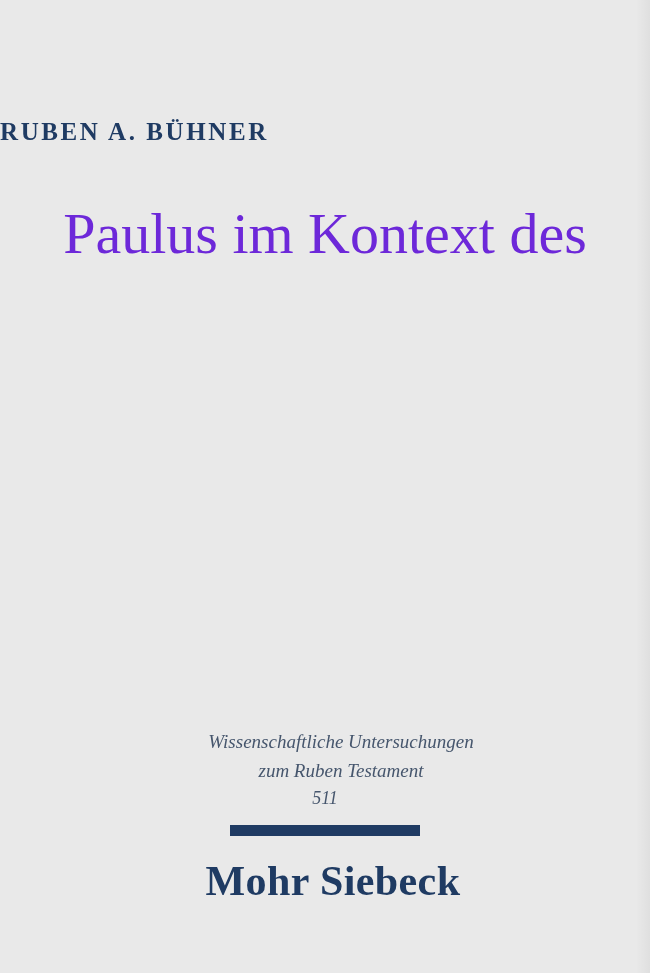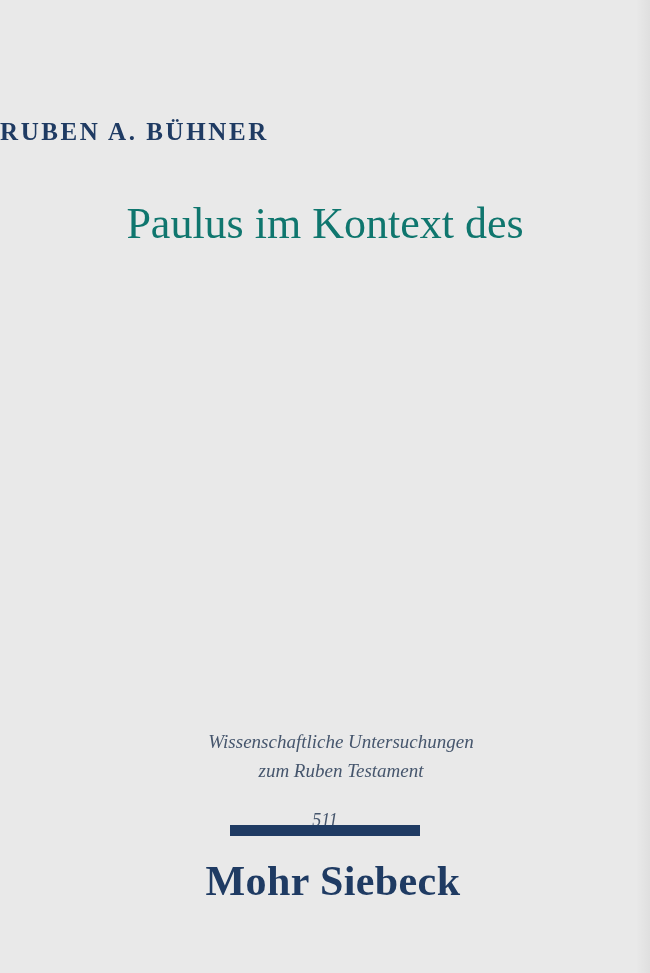--- a/index.html
+++ b/index.html
@@ -43,22 +43,22 @@
     font-variant: small-caps;
     text-transform: uppercase;
     font-weight: 600;
   }
   .title {
     position: absolute;
     top: 195px;
     left: 52px;
     width: 546px;
     text-align: center;
-    color: #0f766e;
-    font-size: 44px;
+    color: #6d28d9;
+    font-size: 58px;
     line-height: 1.33;
     font-weight: 400;
   }
   .title .line {
     display: block;
     white-space: nowrap;
   }
   .series {
     position: absolute;
     top: 728px;
@@ -69,21 +69,21 @@
     font-style: italic;
     font-size: 19px;
     line-height: 1.5;
   }
   .series .line {
     display: block;
     padding-left: 32px;
   }
   .series .volume {
     display: block;
-    margin-top: 22px;
+    margin-top: 0;
     font-style: italic;
     font-size: 18px;
   }
   .rule {
     position: absolute;
     top: 825px;
     left: 50%;
     transform: translateX(-50%);
     width: 190px;
     height: 11px;

